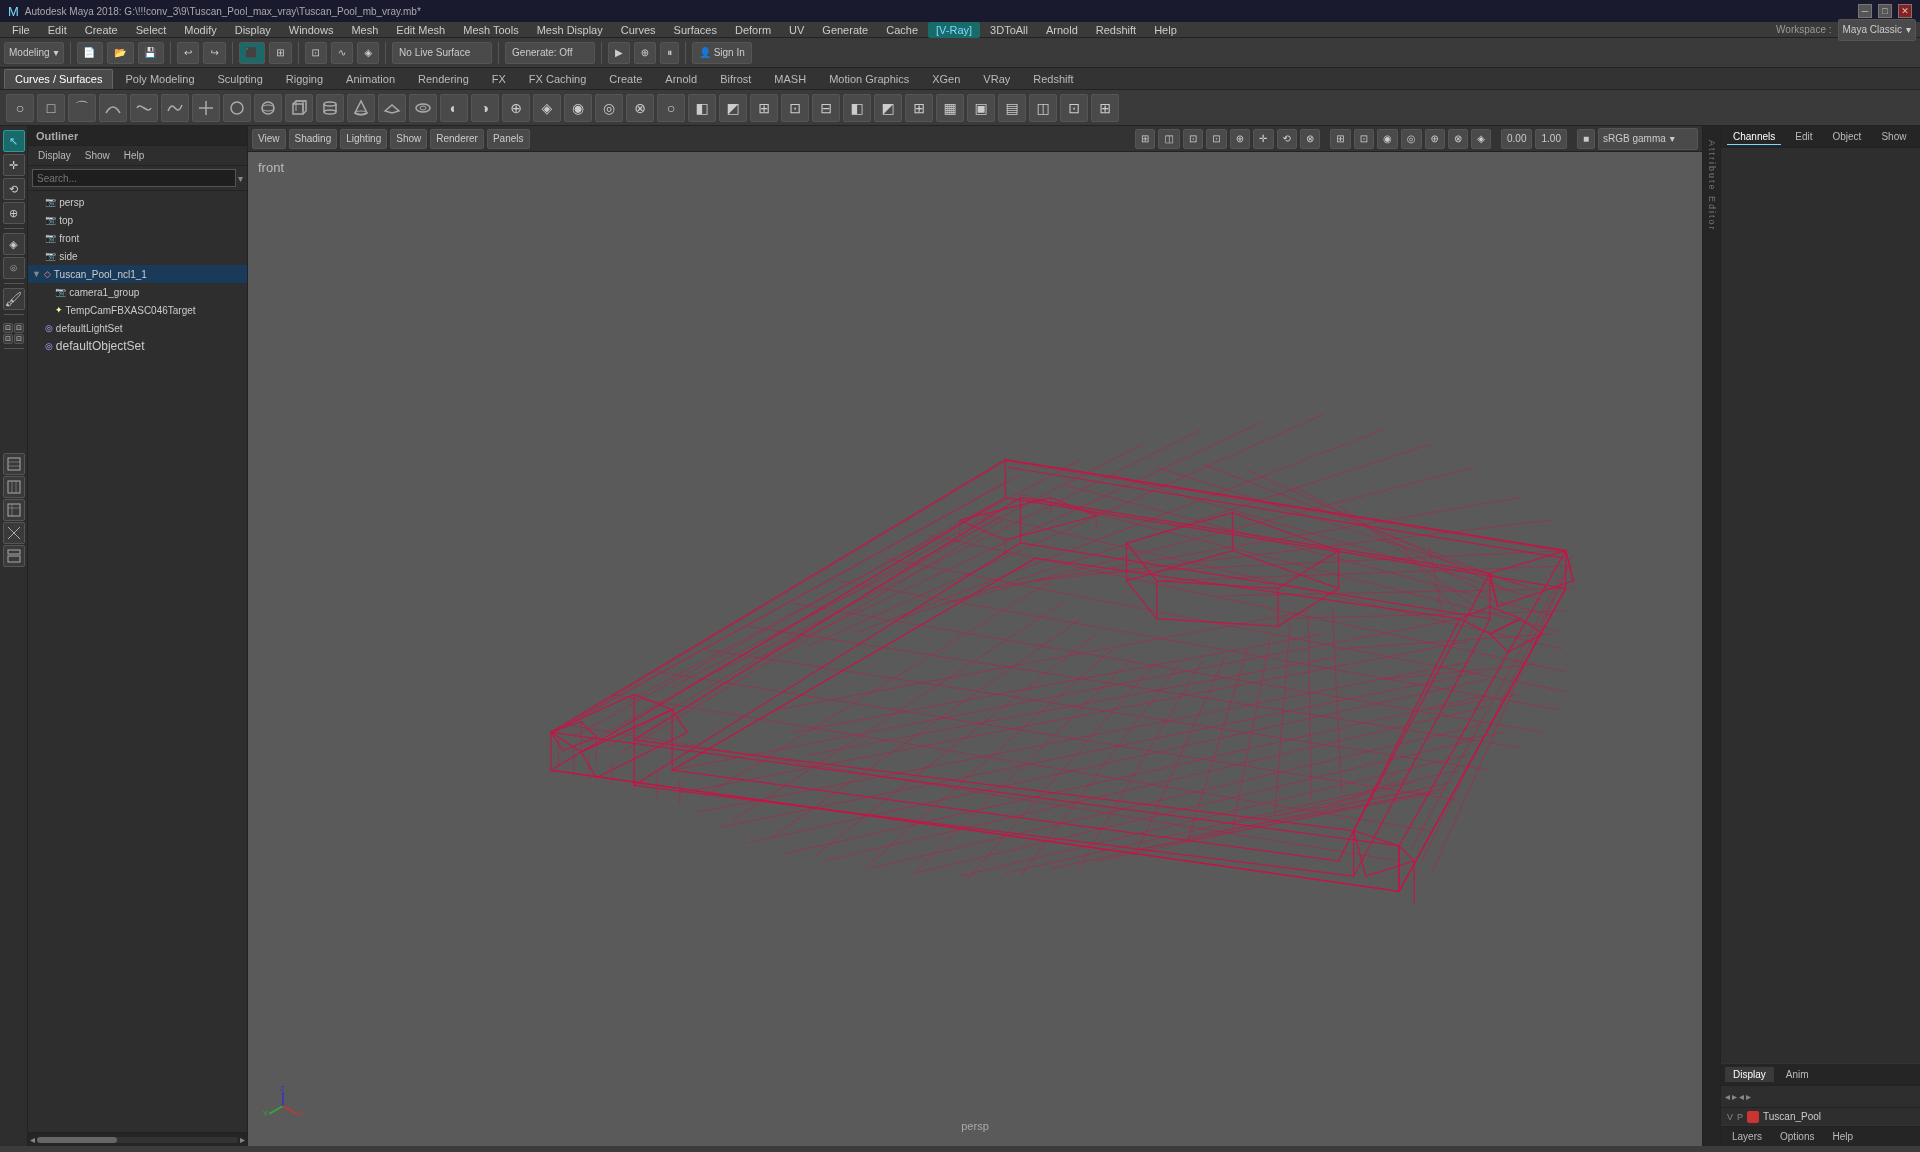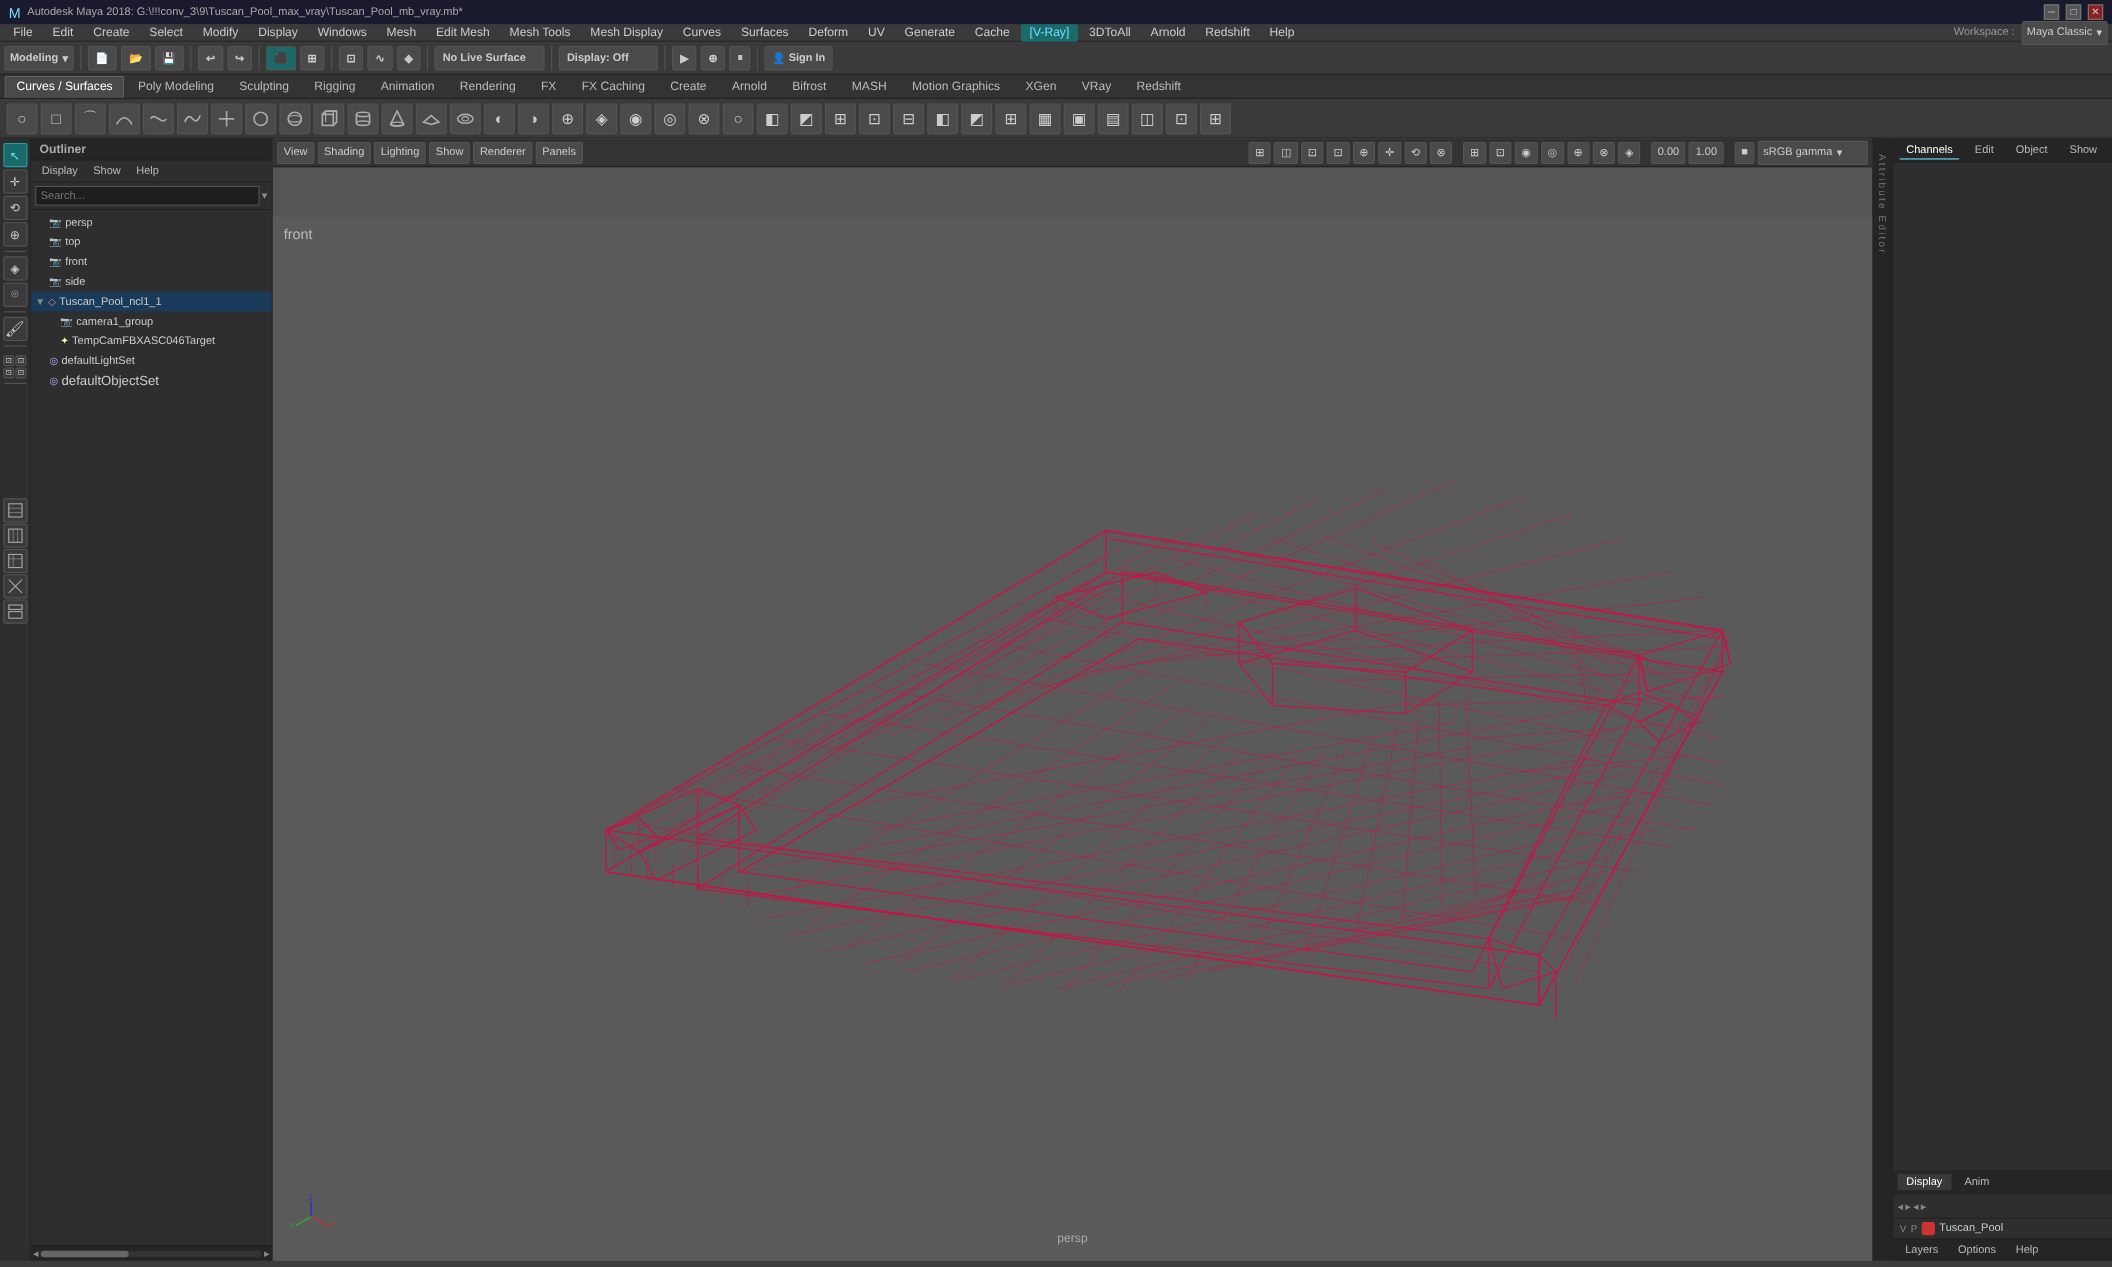--- a/index.html
+++ b/index.html
@@ -57,21 +57,20 @@
 
     
     #main-toolbar {
       height: 30px;
       background: #3a3a3a;
       display: flex;
       align-items: center;
       padding: 0 4px;
       gap: 4px;
       border-bottom: 1px solid #222;
-      font-weight: bold;
     }
     .toolbar-btn {
       height: 22px;
       padding: 0 6px;
       background: #4a4a4a;
       border: 1px solid #555;
       border-radius: 2px;
       cursor: pointer;
       font-size: 10px;
       color: #ccc;
@@ -235,21 +234,20 @@
       font-size: 10px;
     }
 
     
     #viewport-area {
       flex: 1;
       display: flex;
       flex-direction: column;
       background: #555;
       position: relative;
-      gap: 45px;
     }
 
     
     #viewport-toolbar {
       height: 26px;
       background: #333;
       display: flex;
       align-items: center;
       padding: 0 4px;
       gap: 3px;
@@ -468,21 +466,21 @@
   <div class="toolbar-btn" style="background:#1a6a6a; color:#7df;">⬛</div>
   <div class="toolbar-btn">⊞</div>
   <div class="toolbar-separator"></div>
 
   <div class="toolbar-btn">⊡</div>
   <div class="toolbar-btn">∿</div>
   <div class="toolbar-btn">◈</div>
   <div class="toolbar-separator"></div>
   <div class="toolbar-btn" style="min-width:100px;">No Live Surface</div>
   <div class="toolbar-separator"></div>
-  <div class="toolbar-btn" style="min-width:90px;">Display: Off</div>
+  <div class="toolbar-btn" style="min-width:90px;">Generate: Off</div>
   <div class="toolbar-separator"></div>
 
   <div class="toolbar-btn">▶</div>
   <div class="toolbar-btn">⊕</div>
   <div class="toolbar-btn">⏸</div>
   <div class="toolbar-separator"></div>
   <div class="toolbar-btn">👤 <span>Sign In</span></div>
 </div>
 
 <div id="tab-bar">

